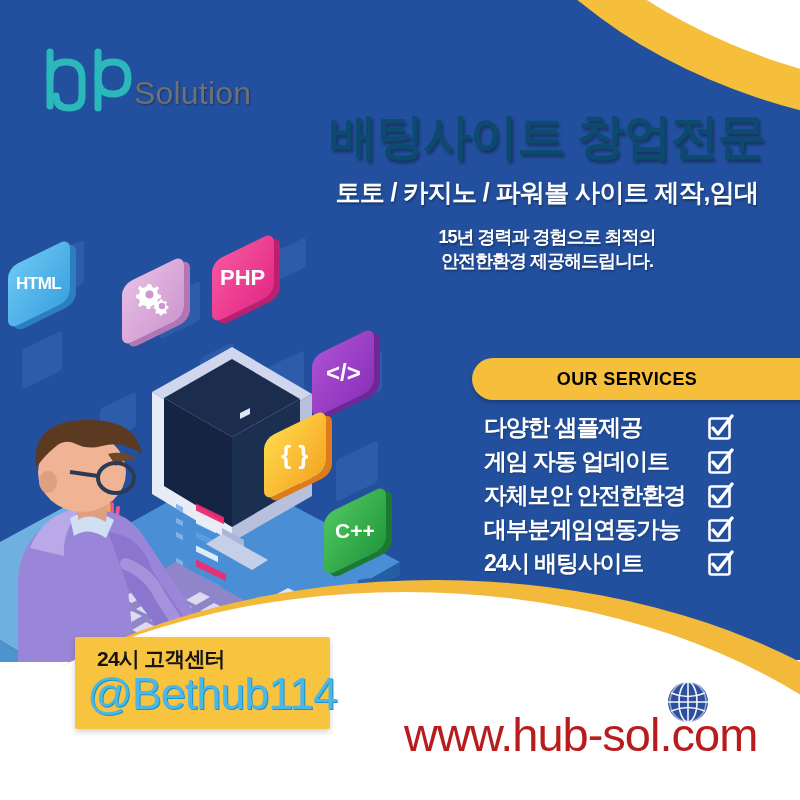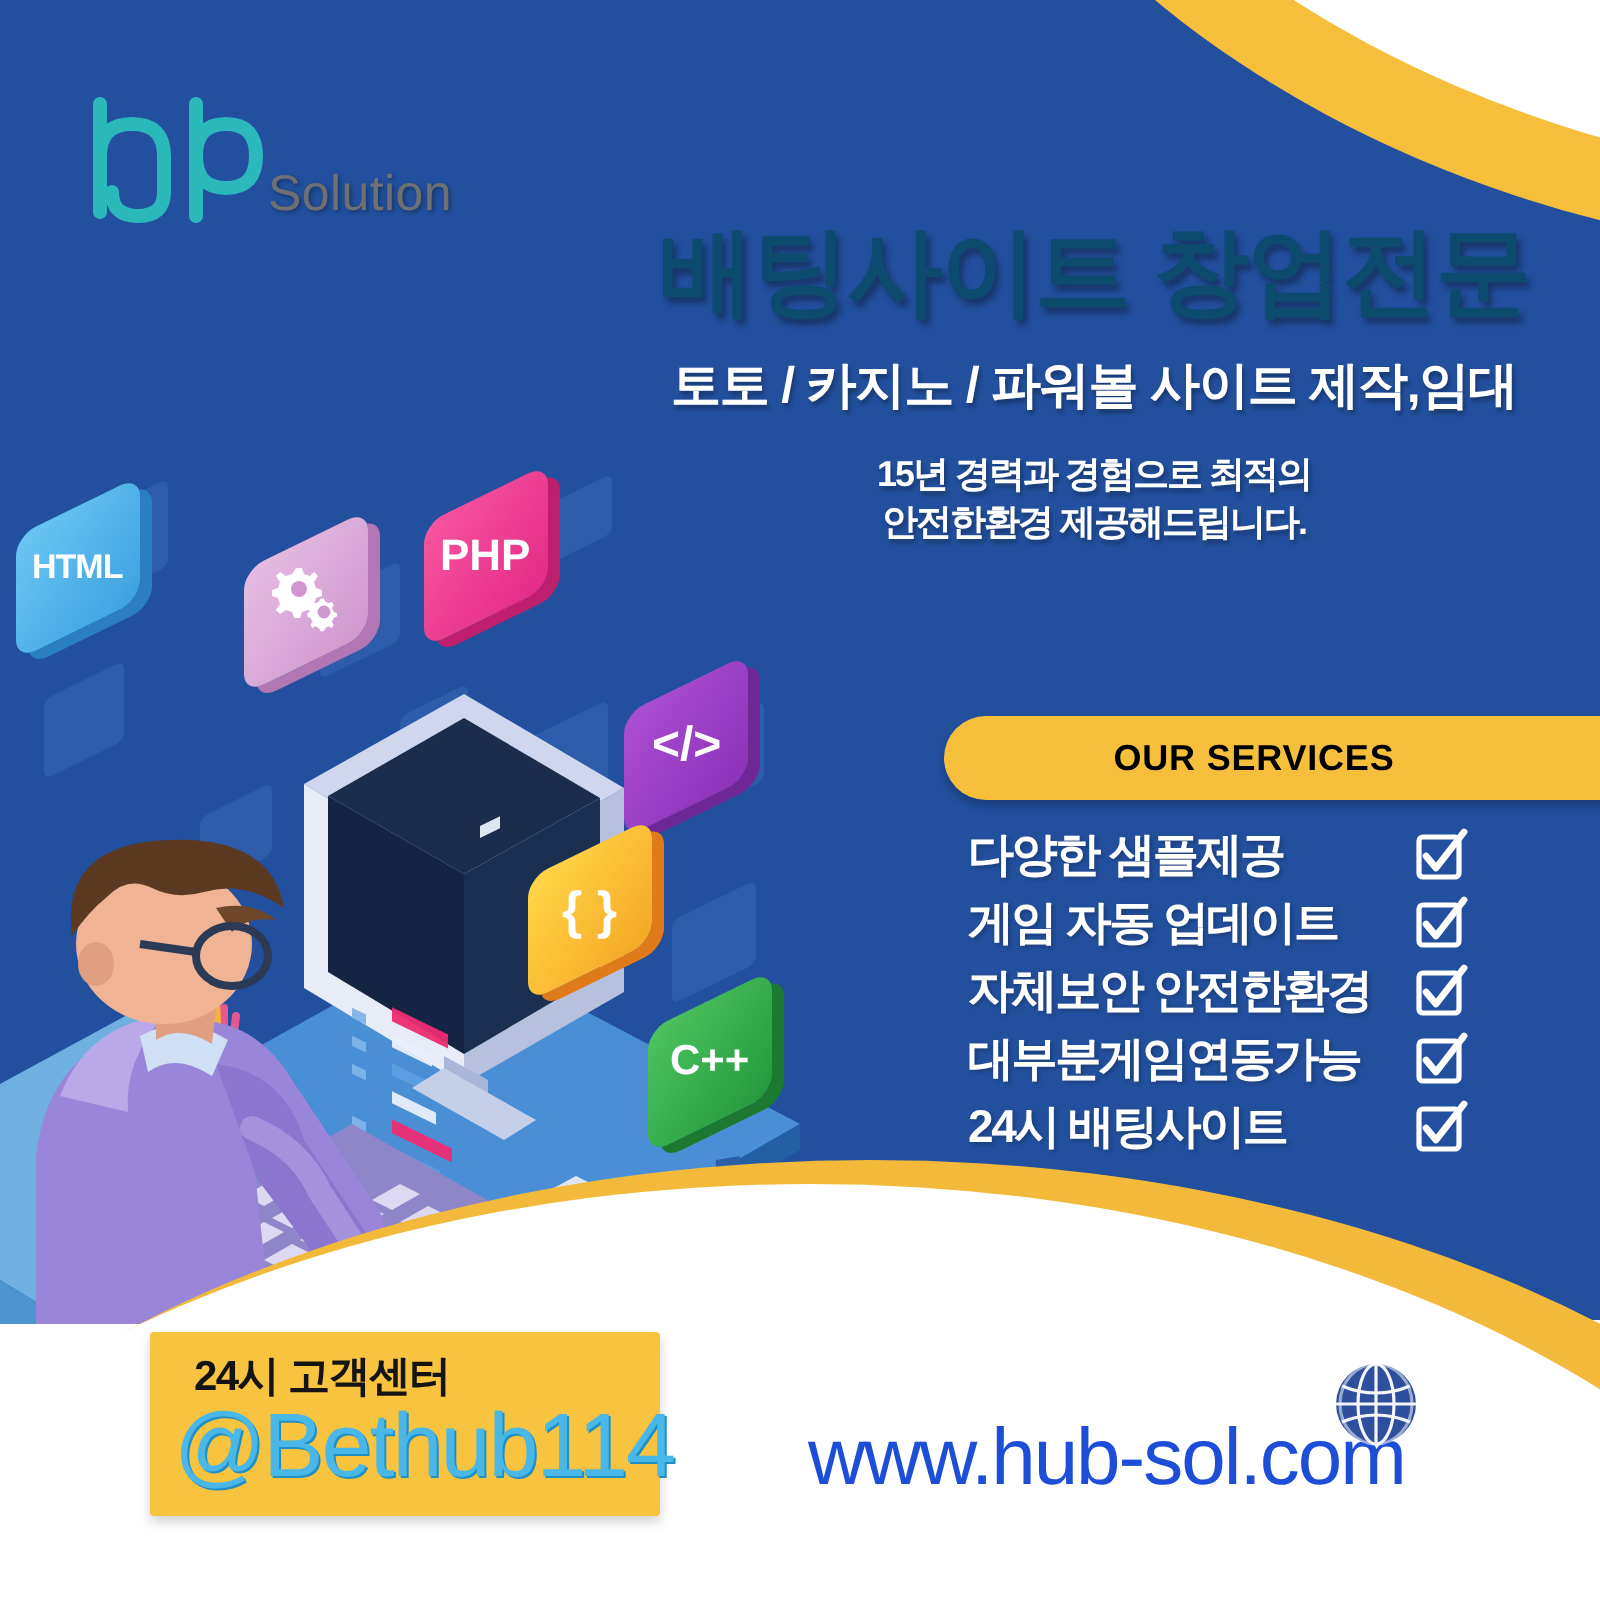--- a/index.html
+++ b/index.html
@@ -51,21 +51,21 @@
   }
 
   
   .sq{position:absolute;background:#2d5cab;border-radius:4px;transform:skewY(-26deg);}
 
   
   .logo{position:absolute;left:40px;top:44px;height:72px;display:flex;align-items:flex-end;}
   .logo-mark{position:relative;width:92px;height:72px;}
   .logo-mark svg{display:block;}
   .logo-sol{
-    color:#6f7073;font-size:25px;letter-spacing:.2px;
+    color:#6f7073;font-size:32px;letter-spacing:.2px;
     margin-left:2px;margin-bottom:4px;font-weight:400;
     text-shadow:1px 1px 2px rgba(0,0,0,.35);
   }
 
   
   .headline{
     position:absolute;left:312px;top:112px;width:470px;
     text-align:center;
   }
   .h1{
@@ -104,40 +104,40 @@
     height:30px;margin-bottom:4px;
   }
   .svc-label{
     color:#ffffff;font-size:23px;font-weight:700;letter-spacing:-1.2px;
     white-space:nowrap;text-shadow:1px 1px 2px rgba(0,0,0,.25);
   }
   .svc-check{width:27px;height:27px;flex:0 0 27px;position:relative;}
 
   
   .pill{
-    position:absolute;left:75px;top:666px;
+    position:absolute;left:75px;top:637px;
     width:255px;height:92px;
     background:#f8c33f;
     border-radius:2px;
     box-shadow:0 3px 6px rgba(0,0,0,.18);
   }
   .pill-top{
     position:absolute;left:22px;top:8px;
     color:#141414;font-size:21px;font-weight:700;letter-spacing:-.8px;
   }
   .pill-handle{
     position:absolute;left:12px;top:31px;
     color:#49b7e8;font-size:45px;font-weight:400;letter-spacing:-1px;
     text-shadow:1px 1px 0 #1f8fc4;
   }
 
   
   .url{
     position:absolute;left:404px;top:683px;
-    color:#1d4ed8;font-size:40px;font-weight:500;letter-spacing:-1px;margin-top:24px;
+    color:#b91c1c;font-size:47px;font-weight:500;letter-spacing:-1px;margin-top:24px;
   }
   .globe{position:absolute;left:664px;top:678px;width:48px;height:48px;}
 
   
   .illus{position:absolute;left:0;top:232px;width:420px;height:420px;}
   .badge{position:absolute;}
   .badge-face{
     position:relative;width:62px;height:62px;border-radius:10px;
     display:flex;align-items:center;justify-content:center;
     color:#fff;font-weight:700;

